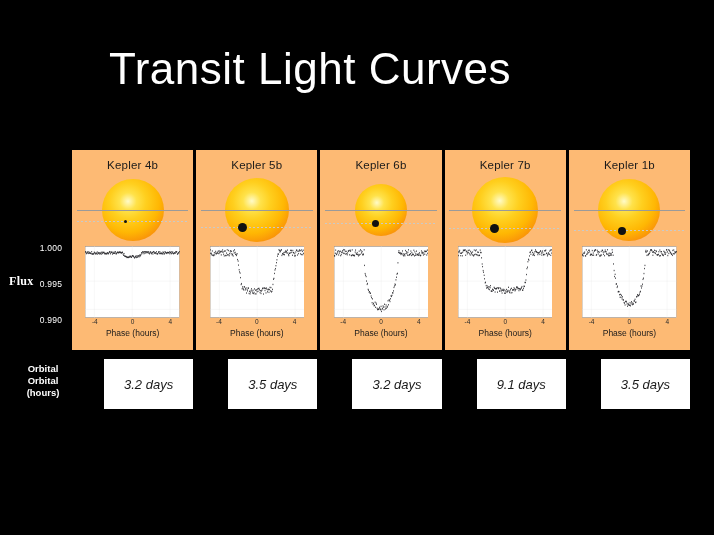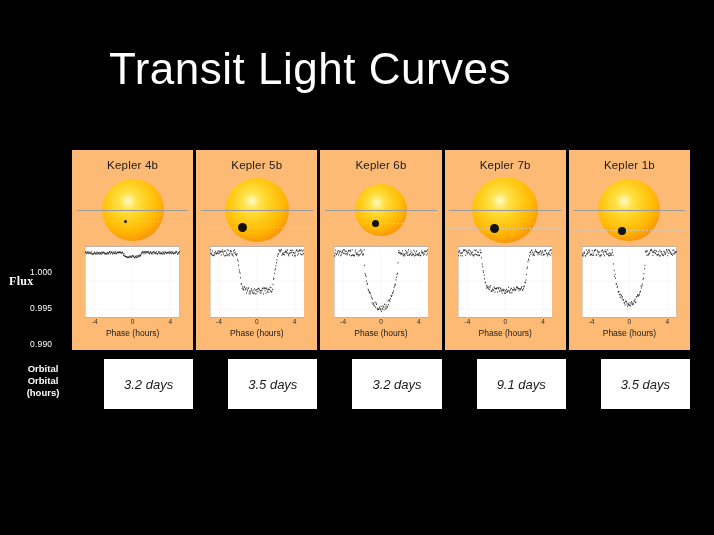--- a/index.html
+++ b/index.html
@@ -41,25 +41,24 @@
     color: #ffffff;
     font-size: 12px;
     font-weight: bold;
     letter-spacing: 0.3px;
     font-family: Liberation Serif, serif;
   }
   .ytick {
     position: absolute;
     right: 0;
     width: 42px;
-    text-align: left;
+    text-align: center;
     color: #ffffff;
     font-size: 8.5px;
     letter-spacing: 0.2px;
-    margin-top: 24px;
   }
   #ytick-wrap {
     position: absolute;
     left: 30px;
     top: 243px;
     width: 42px;
     height: 85px;
   }
   #period-label {
     position: absolute;

